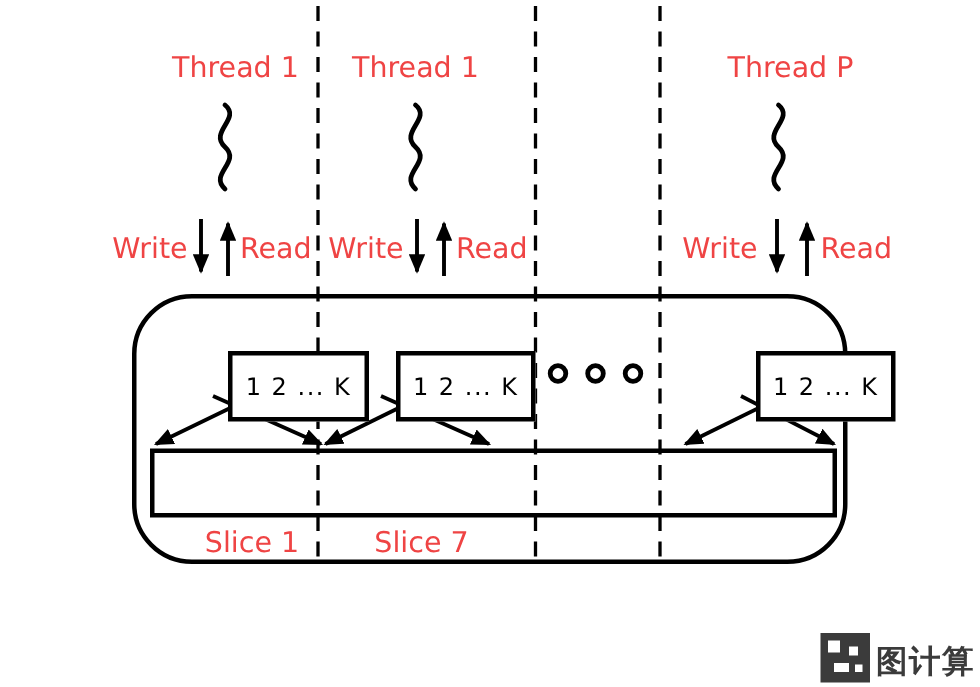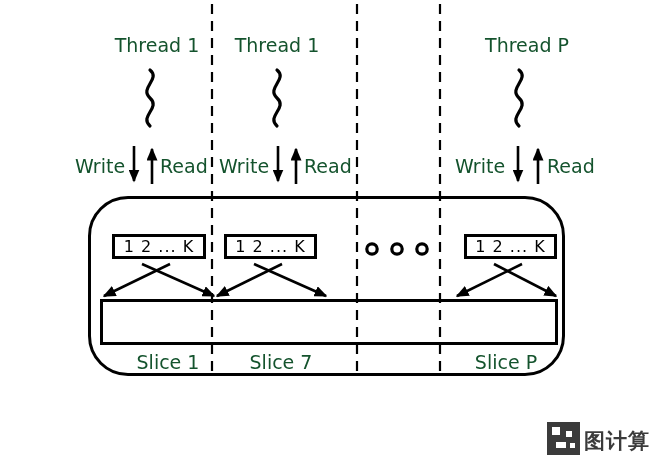--- a/index.html
+++ b/index.html
@@ -3,28 +3,28 @@
 <meta charset="utf-8">
 <style>
   html,body{margin:0;padding:0;background:#ffffff;}
   .canvas{position:relative;width:653px;height:458px;background:#ffffff;overflow:hidden;
           font-family:"DejaVu Sans",sans-serif;color:#000;}
   .layer{position:absolute;left:0;top:0;}
   .dash{stroke:#000;stroke-width:2.2;stroke-dasharray:10 7;}
   .squiggle{stroke:#000;stroke-width:3.2;fill:none;stroke-linecap:round;}
   .arrow{stroke:#000;stroke-width:2.6;fill:none;}
   .ring{fill:#ffffff;stroke:#000;stroke-width:3.2;}
-  .lbl{position:absolute;font-size:19px;line-height:23px;color:#14532d;white-space:nowrap;}
+  .lbl{position:absolute;font-size:19px;line-height:23px;color:#ef4444;white-space:nowrap;}
   .center{text-align:center;}
   .right{text-align:center;}
   .outer{position:absolute;left:88px;top:196px;width:477px;height:180px;border:3px solid #000;
          border-radius:40px;box-sizing:border-box;background:transparent;}
-  .slotbox{position:absolute;top:234px;height:25px;border:3px solid #000;box-sizing:border-box;
+  .slotbox{position:absolute;top:234px;height:47px;border:3px solid #000;box-sizing:border-box;
            background:#ffffff;font-size:16px;display:flex;align-items:center;justify-content:center;
-           letter-spacing:1px;}
+           letter-spacing:1px;margin-left:40px;}
   .bufrect{position:absolute;left:100px;top:299px;width:458px;height:46px;border:3px solid #000;
            box-sizing:border-box;background:transparent;}
   .caption{position:absolute;left:0;top:412px;width:100%;text-align:center;
            font-family:"Liberation Serif",serif;font-weight:700;font-size:29px;color:#000;}
   .watermark{position:absolute;right:3px;bottom:3px;display:flex;align-items:flex-end;gap:4px;opacity:.92;}
   .wm-icon{width:33px;height:33px;background:#2b2b2b;position:relative;flex:0 0 auto;}
   .wm-icon .px{position:absolute;background:#ffffff;}
   .wm-text{font-size:21px;font-weight:700;color:#2b2b2b;letter-spacing:1px;}
 </style>
 </head>
@@ -81,21 +81,20 @@
   <div class="outer"></div>
 
   <div class="slotbox" style="left:112px;width:94px;">1 2 ... K</div>
   <div class="slotbox" style="left:224px;width:93px;">1 2 ... K</div>
   <div class="slotbox" style="left:464px;width:93px;">1 2 ... K</div>
 
   <div class="bufrect"></div>
 
   <div class="lbl center" style="left:118px;top:351px;width:100px;">Slice 1</div>
   <div class="lbl center" style="left:231px;top:351px;width:100px;">Slice 7</div>
-  <div class="lbl center" style="left:456px;top:351px;width:100px;">Slice P</div>
 
 
   <div class="watermark">
     <div class="wm-icon">
       <div class="px" style="left:5px;top:5px;width:8px;height:8px;"></div>
       <div class="px" style="left:19px;top:9px;width:6px;height:6px;"></div>
       <div class="px" style="left:9px;top:20px;width:10px;height:6px;"></div>
       <div class="px" style="left:23px;top:21px;width:5px;height:5px;"></div>
     </div>
     <div class="wm-text">图计算</div>

